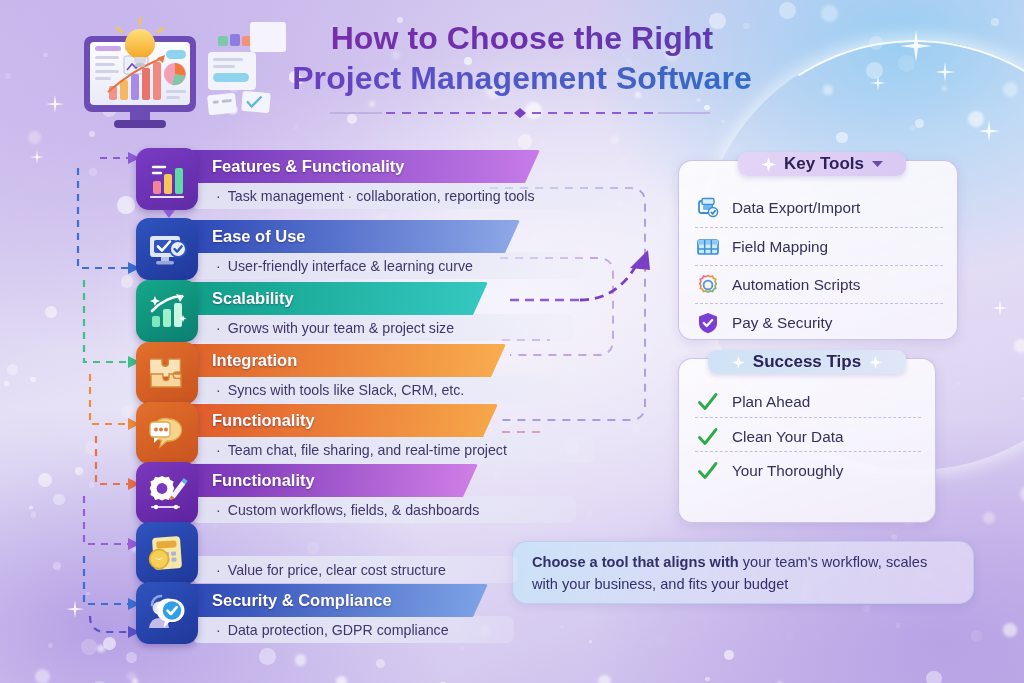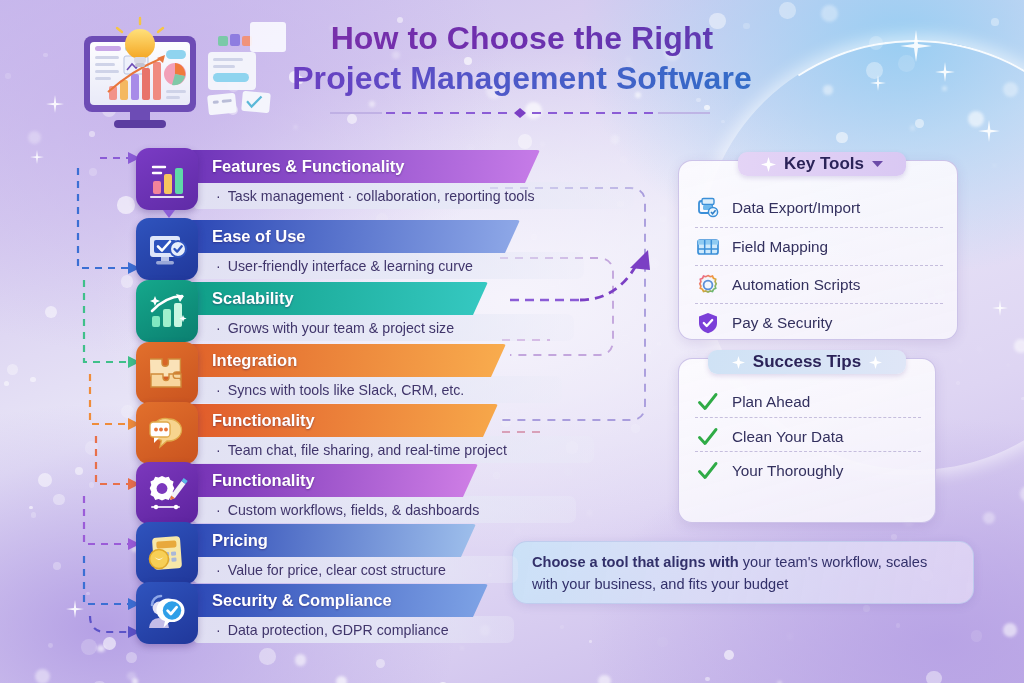--- a/index.html
+++ b/index.html
@@ -660,23 +660,20 @@
           <svg width="16" height="-2" viewBox="0 0 16 -2">
         <line x1="8" y1="0" x2="8" y2="-9" stroke="#9b5cd8" stroke-width="3.2"></line>
         <path d="M2 -10 L14 -10 L8 -2 z" fill="#9b5cd8"></path>
           </svg>
         </div>
       </div>
       <div class="flow-item" style="top: 374px; width: 520px; height: 62px;">
         <div class="sub" style="width: 324px;">
           <div class="sub-text"><span class="dot">·</span><span>Value for price, clear cost structure</span></div>
         </div>
-        <div class="bar" style="width: 288px; background: linear-gradient(95deg, rgb(43, 71, 181) 0%, rgb(159, 192, 236) 100%);">
-          <div class="bar-label">Pricing</div>
-        </div>
         <div class="icon-box" style="background: linear-gradient(150deg, rgb(47, 84, 190), rgb(32, 55, 154));">
           <svg width="44" height="44" viewBox="0 0 44 44">
         <rect x="8" y="6" width="28" height="32" rx="4" fill="#f7e7a8" transform="rotate(-4 22 22)"></rect>
         <rect x="12" y="10" width="20" height="7" rx="2" fill="#e8a93c" transform="rotate(-4 22 22)"></rect>
         <g transform="rotate(-4 22 22)" fill="#aab8d8">
           <rect x="12" y="21" width="5" height="4" rx="1"></rect>
               <rect x="19" y="21" width="5" height="4" rx="1"></rect>
               <rect x="26" y="21" width="5" height="4" rx="1"></rect>
           <rect x="12" y="27" width="5" height="4" rx="1"></rect>
               <rect x="19" y="27" width="5" height="4" rx="1"></rect>

